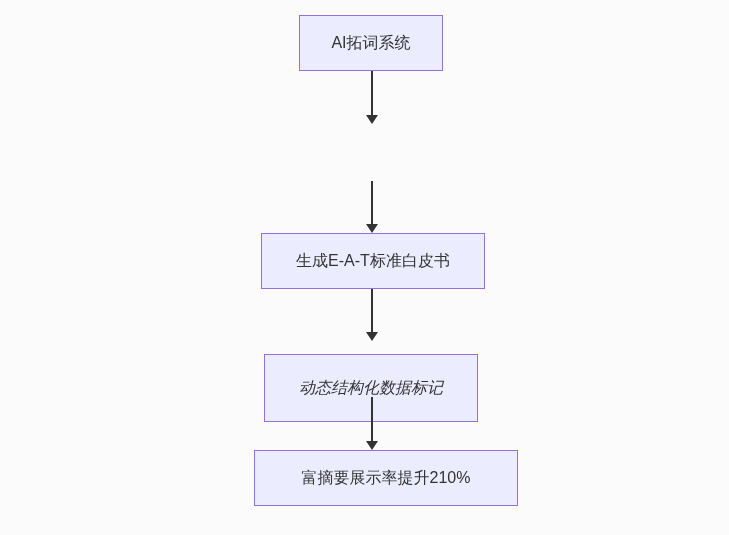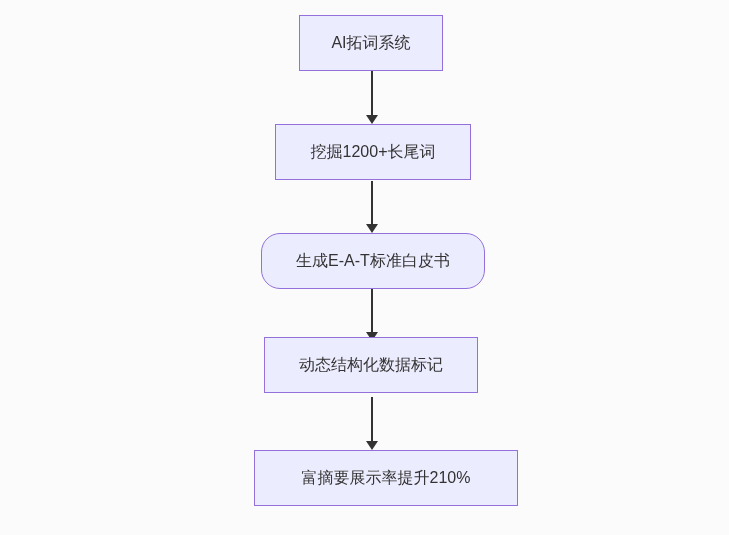--- a/index.html
+++ b/index.html
@@ -23,22 +23,22 @@
     display: flex;
     align-items: center;
     justify-content: center;
     color: #333333;
     font-size: 16px;
     line-height: 1.2;
     white-space: nowrap;
   }
   .node-1 { left: 299px; top: 15px;  width: 144px; height: 56px; }
   .node-2 { left: 275px; top: 124px; width: 196px; height: 56px; }
-  .node-3 { left: 261px; top: 233px; width: 224px; height: 56px; border-radius: 19px; }
-  .node-4 { left: 264px; top: 337px; width: 214px; height: 56px; }
+  .node-3 { left: 261px; top: 233px; width: 224px; height: 56px; }
+  .node-4 { left: 264px; top: 354px; width: 214px; height: 68px; font-style: italic; }
   .node-5 { left: 254px; top: 450px; width: 264px; height: 56px; }
 
   .edge {
     position: absolute;
     left: 366px;
     width: 12px;
   }
   .edge::before {
     content: "";
     position: absolute;
@@ -69,23 +69,20 @@
 <div class="canvas">
 
   <div class="node node-1">
     <span class="node-label">AI拓词系统</span>
   </div>
 
   <div class="edge edge-1">
     <span class="arrowhead"></span>
   </div>
 
-  <div class="node node-2">
-    <span class="node-label">挖掘1200+长尾词</span>
-  </div>
 
   <div class="edge edge-2">
     <span class="arrowhead"></span>
   </div>
 
   <div class="node node-3">
     <span class="node-label">生成E-A-T标准白皮书</span>
   </div>
 
   <div class="edge edge-3">

